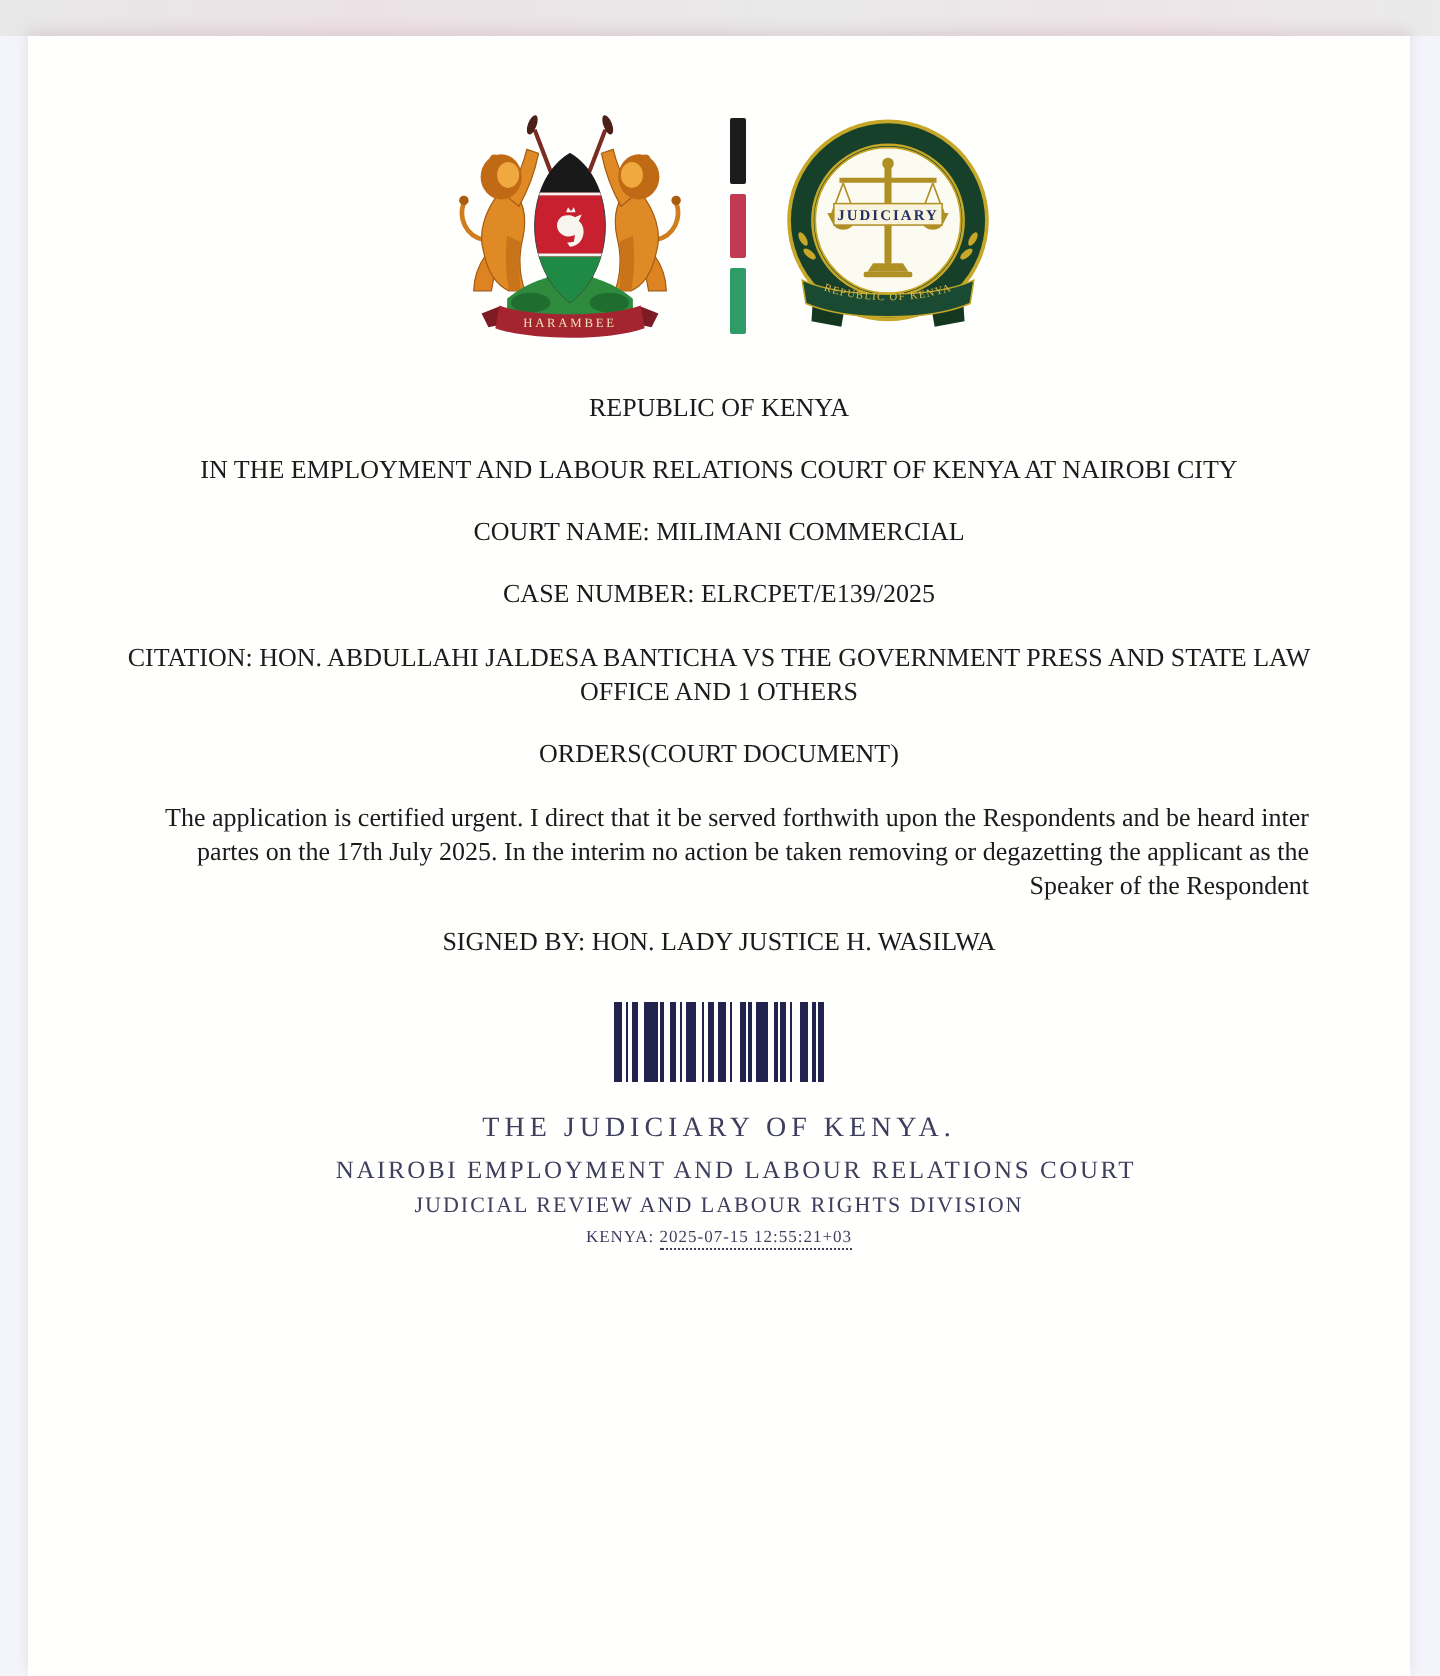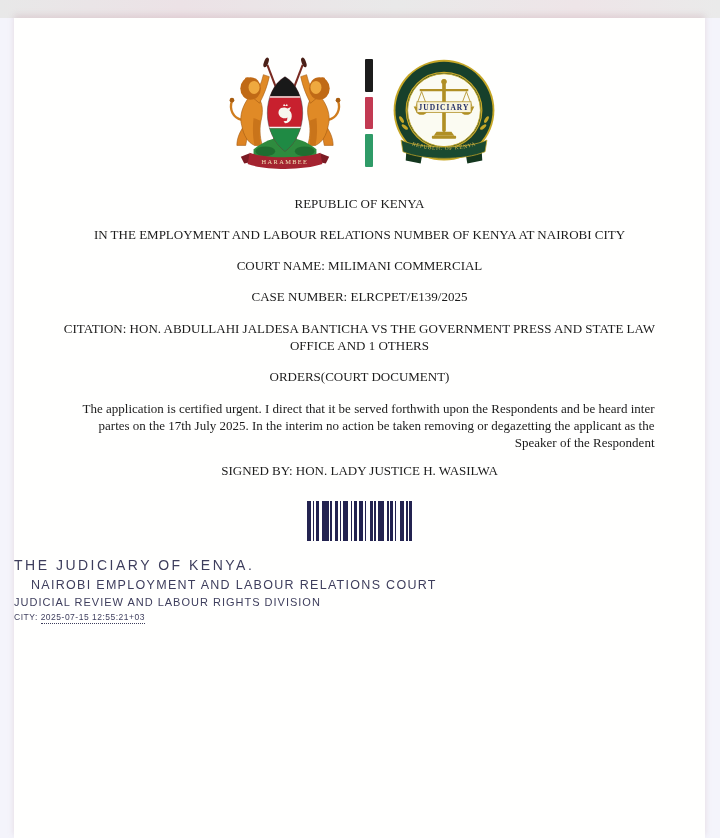--- a/index.html
+++ b/index.html
@@ -35,22 +35,22 @@
   .order-body {
     margin:15px auto 0; width:590px; max-width:590px;
     text-align:right; font-size:13px; line-height:17px; color:#1b1b1b;
   }
   .signed { margin-top:12px; }
   .barcode {
     display:flex; width:106px; height:40px; margin:22px auto 0;
     align-items:stretch;
   }
   .footer {
-    margin-top:16px; 
-    font-family:Liberation Sans, sans-serif;
+    margin-top:16px; text-align:center;
+    font-family:Liberation Serif, serif;
   }
   .f-org  { font-size:14px; letter-spacing:2.5px; }
   .f-court{ font-size:12.5px; letter-spacing:1.3px; margin-top:5px;padding-left:17px; }
   .f-div  { font-size:11px; letter-spacing:1px; margin-top:4px; }
   .f-date { font-size:8.5px; letter-spacing:0.5px; margin-top:4px; }
   .f-date .val { border-bottom:1px dotted currentColor; padding-bottom:1px; }
 </style>
 </head>
 <body>
 
@@ -158,21 +158,21 @@
       </g>
 
       <path d="M14,88 C36,98 84,98 106,88 L104,100.5 C82,110 38,110 16,100.5 Z" fill="#1a4a31" stroke="#c6a727" stroke-width="0.8"></path>
       <text font-size="5.8" fill="#d9bc4e" letter-spacing="0.7" font-family="Liberation Serif, serif">
         <textPath href="#sealArc" startOffset="50%" text-anchor="middle">REPUBLIC OF KENYA</textPath>
       </text>
     </svg>
   </div>
 
   <div class="doc-line first-line">REPUBLIC OF KENYA</div>
-  <div class="doc-line">IN THE EMPLOYMENT AND LABOUR RELATIONS NUMBER OF KENYA AT NAIROBI CITY</div>
+  <div class="doc-line">IN THE EMPLOYMENT AND LABOUR RELATIONS COURT OF KENYA AT NAIROBI CITY</div>
   <div class="doc-line">COURT NAME: MILIMANI COMMERCIAL</div>
   <div class="doc-line">CASE NUMBER: ELRCPET/E139/2025</div>
   <div class="doc-line citation">CITATION: HON. ABDULLAHI JALDESA BANTICHA VS THE GOVERNMENT PRESS AND STATE LAW OFFICE AND 1 OTHERS</div>
   <div class="doc-line orders">ORDERS(COURT DOCUMENT)</div>
   <div class="order-body">The application is certified urgent. I direct that it be served forthwith upon the Respondents and be heard inter partes on the 17th July 2025. In the interim no action be taken removing or degazetting the applicant as the Speaker of the Respondent</div>
   <div class="doc-line signed">SIGNED BY: HON. LADY JUSTICE H. WASILWA</div>
 
   <div class="barcode">
       <div style="width: 4.47761%; background: rgb(35, 35, 80);"></div>
       <div style="width: 1.49254%;"></div>
@@ -215,18 +215,18 @@
       <div style="width: 1.49254%; background: rgb(35, 35, 80);"></div>
       <div style="width: 1.49254%;"></div>
       <div style="width: 2.98507%; background: rgb(35, 35, 80);"></div>
     </div>
 
   <div class="footer" style="color: rgb(62, 62, 93);">
     <div class="f-org">THE JUDICIARY OF KENYA.</div>
     <div class="f-court">NAIROBI EMPLOYMENT AND LABOUR RELATIONS COURT</div>
     <div class="f-div">JUDICIAL REVIEW AND LABOUR RIGHTS DIVISION</div>
     <div class="f-date">
-      <span>CITY:</span>
+      <span>KENYA:</span>
       <span class="val">2025-07-15 12:55:21+03</span>
     </div>
   </div>
 
 </div>
 
 </body></html>

